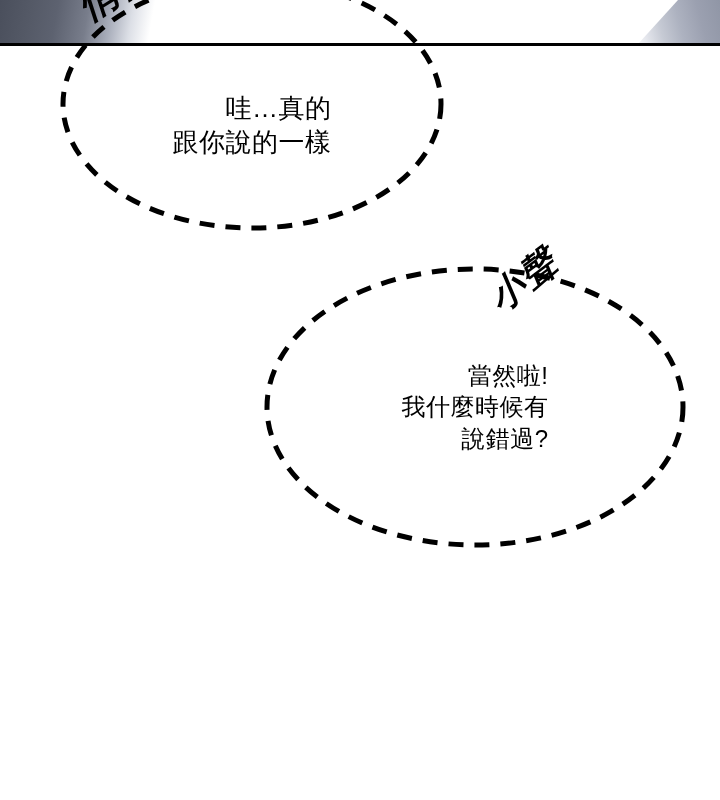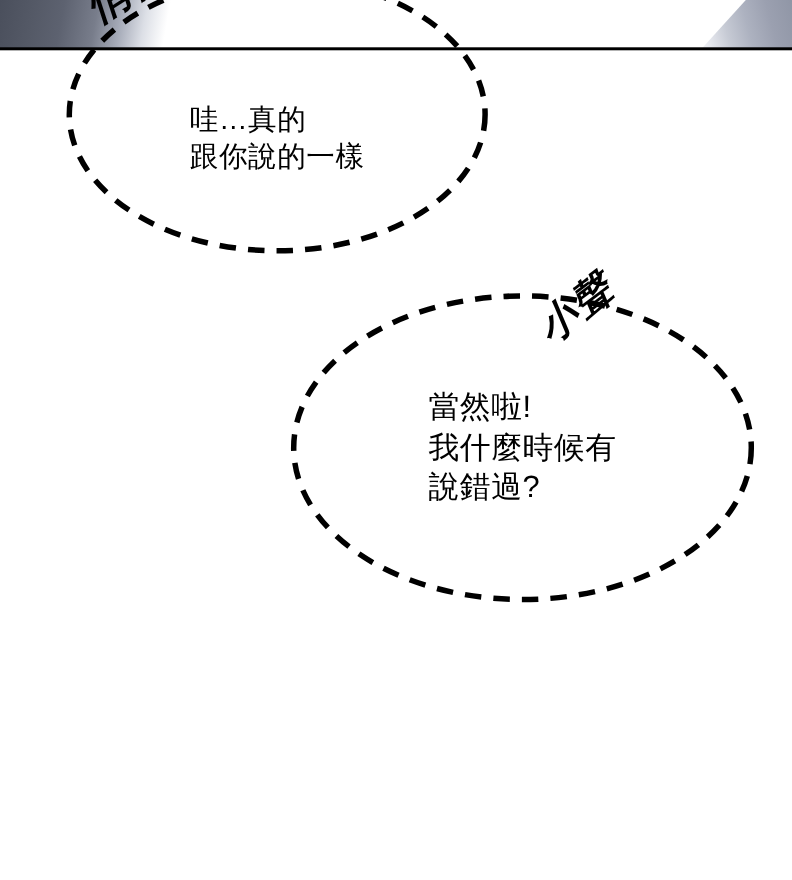--- a/index.html
+++ b/index.html
@@ -78,21 +78,21 @@
   }
   .bubble svg {
     position: absolute;
     left: 0;
     top: 0;
     overflow: visible;
     pointer-events: none;
   }
   .bubble-text {
     position: relative;
-    text-align: left;
+    text-align: right;
     color: #000000;
     font-family: "Liberation Sans", sans-serif;
     line-height: 1.30;
     white-space: pre-line;
     letter-spacing: 0.5px;
   }
 
   #bubble-one {
     left: 60px;
     top: -22px;
@@ -104,21 +104,21 @@
     margin-top: 44px;
   }
 
   #bubble-two {
     left: 264px;
     top: 266px;
     width: 422px;
     height: 282px;
   }
   #bubble-two .bubble-text {
-    font-size: 28px;
+    font-size: 24px;
   }
 
   
   .sfx {
     position: absolute;
     color: #000000;
     font-family: "DejaVu Sans", sans-serif;
     font-weight: 700;
     white-space: nowrap;
     user-select: none;

